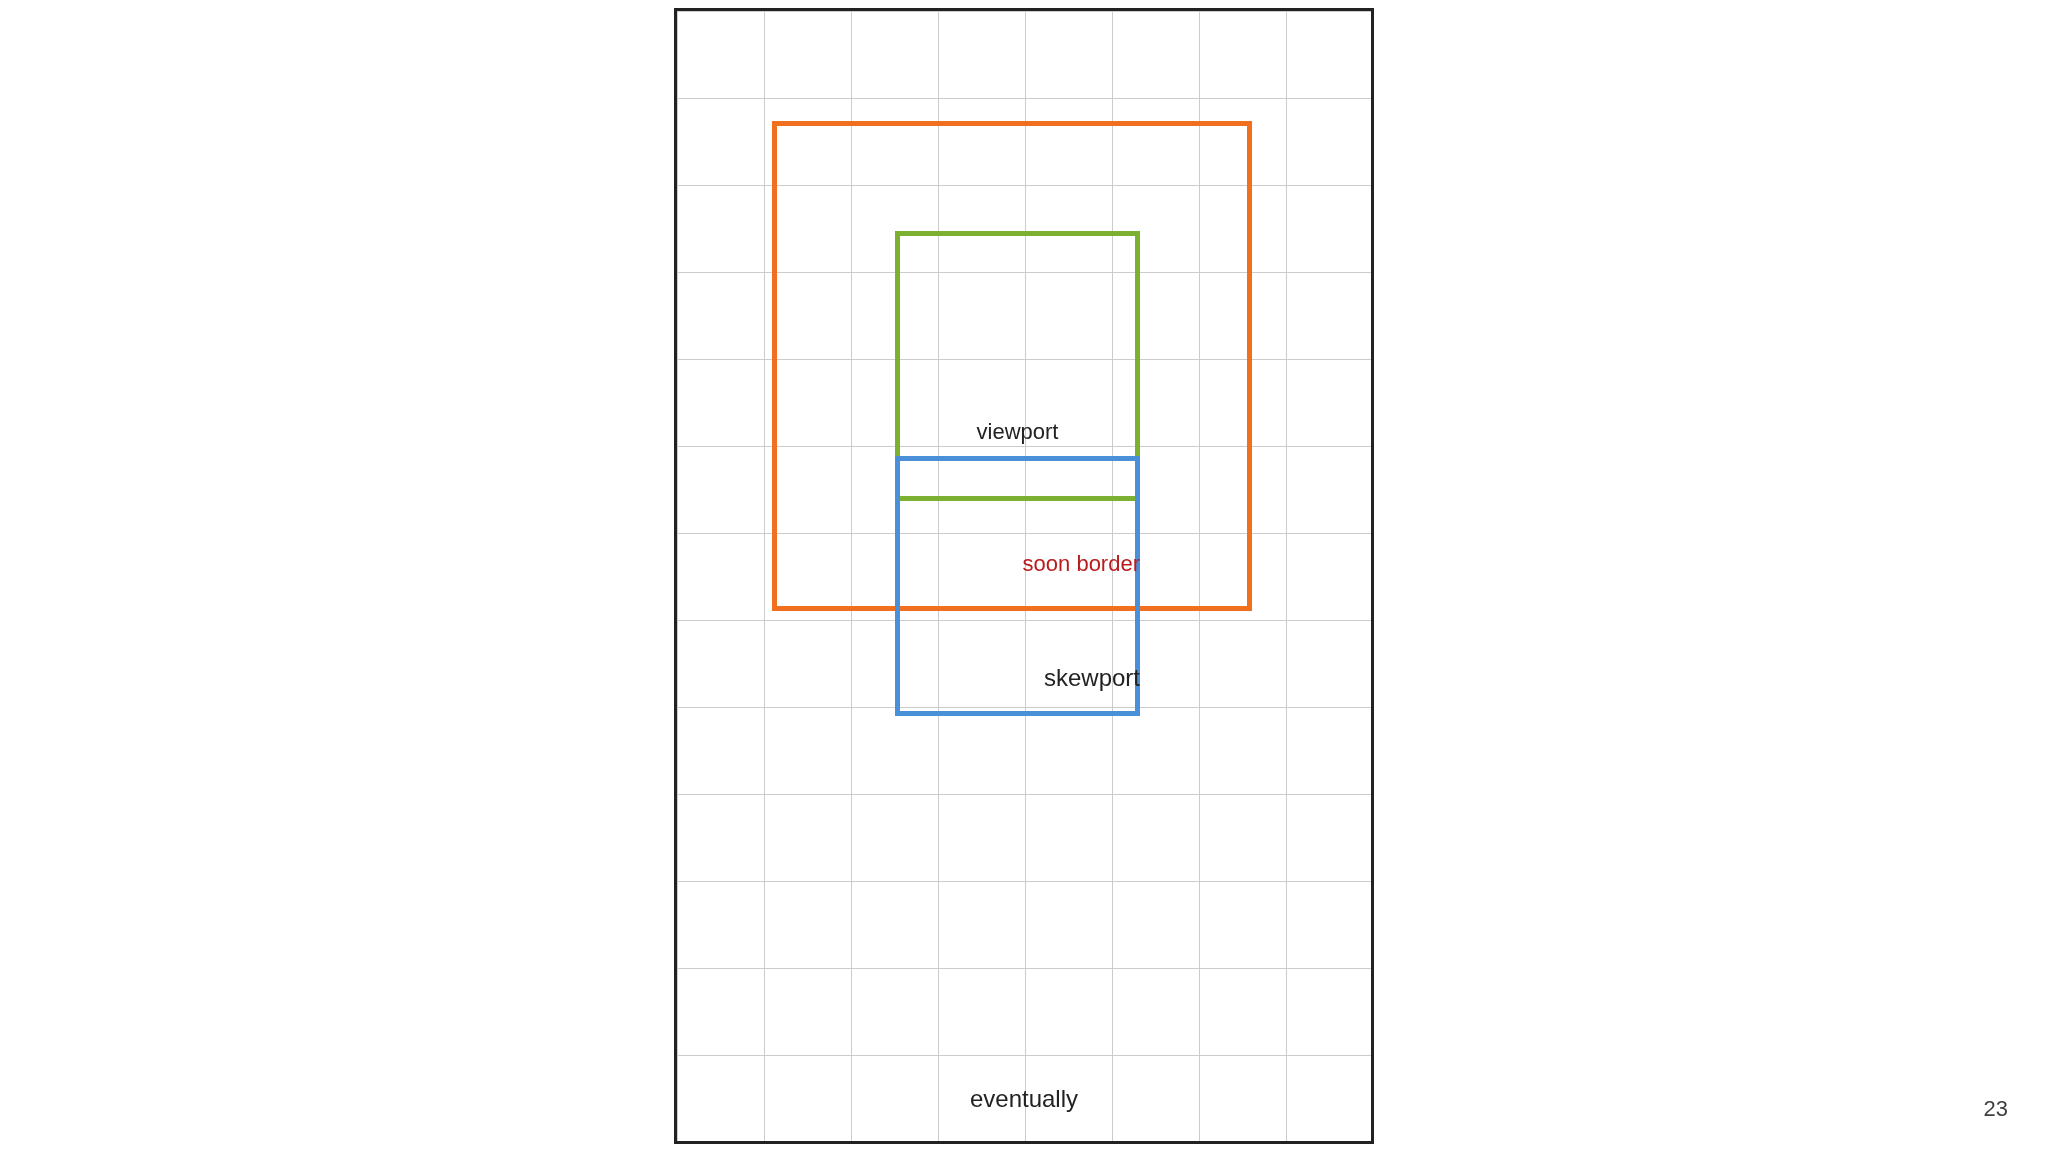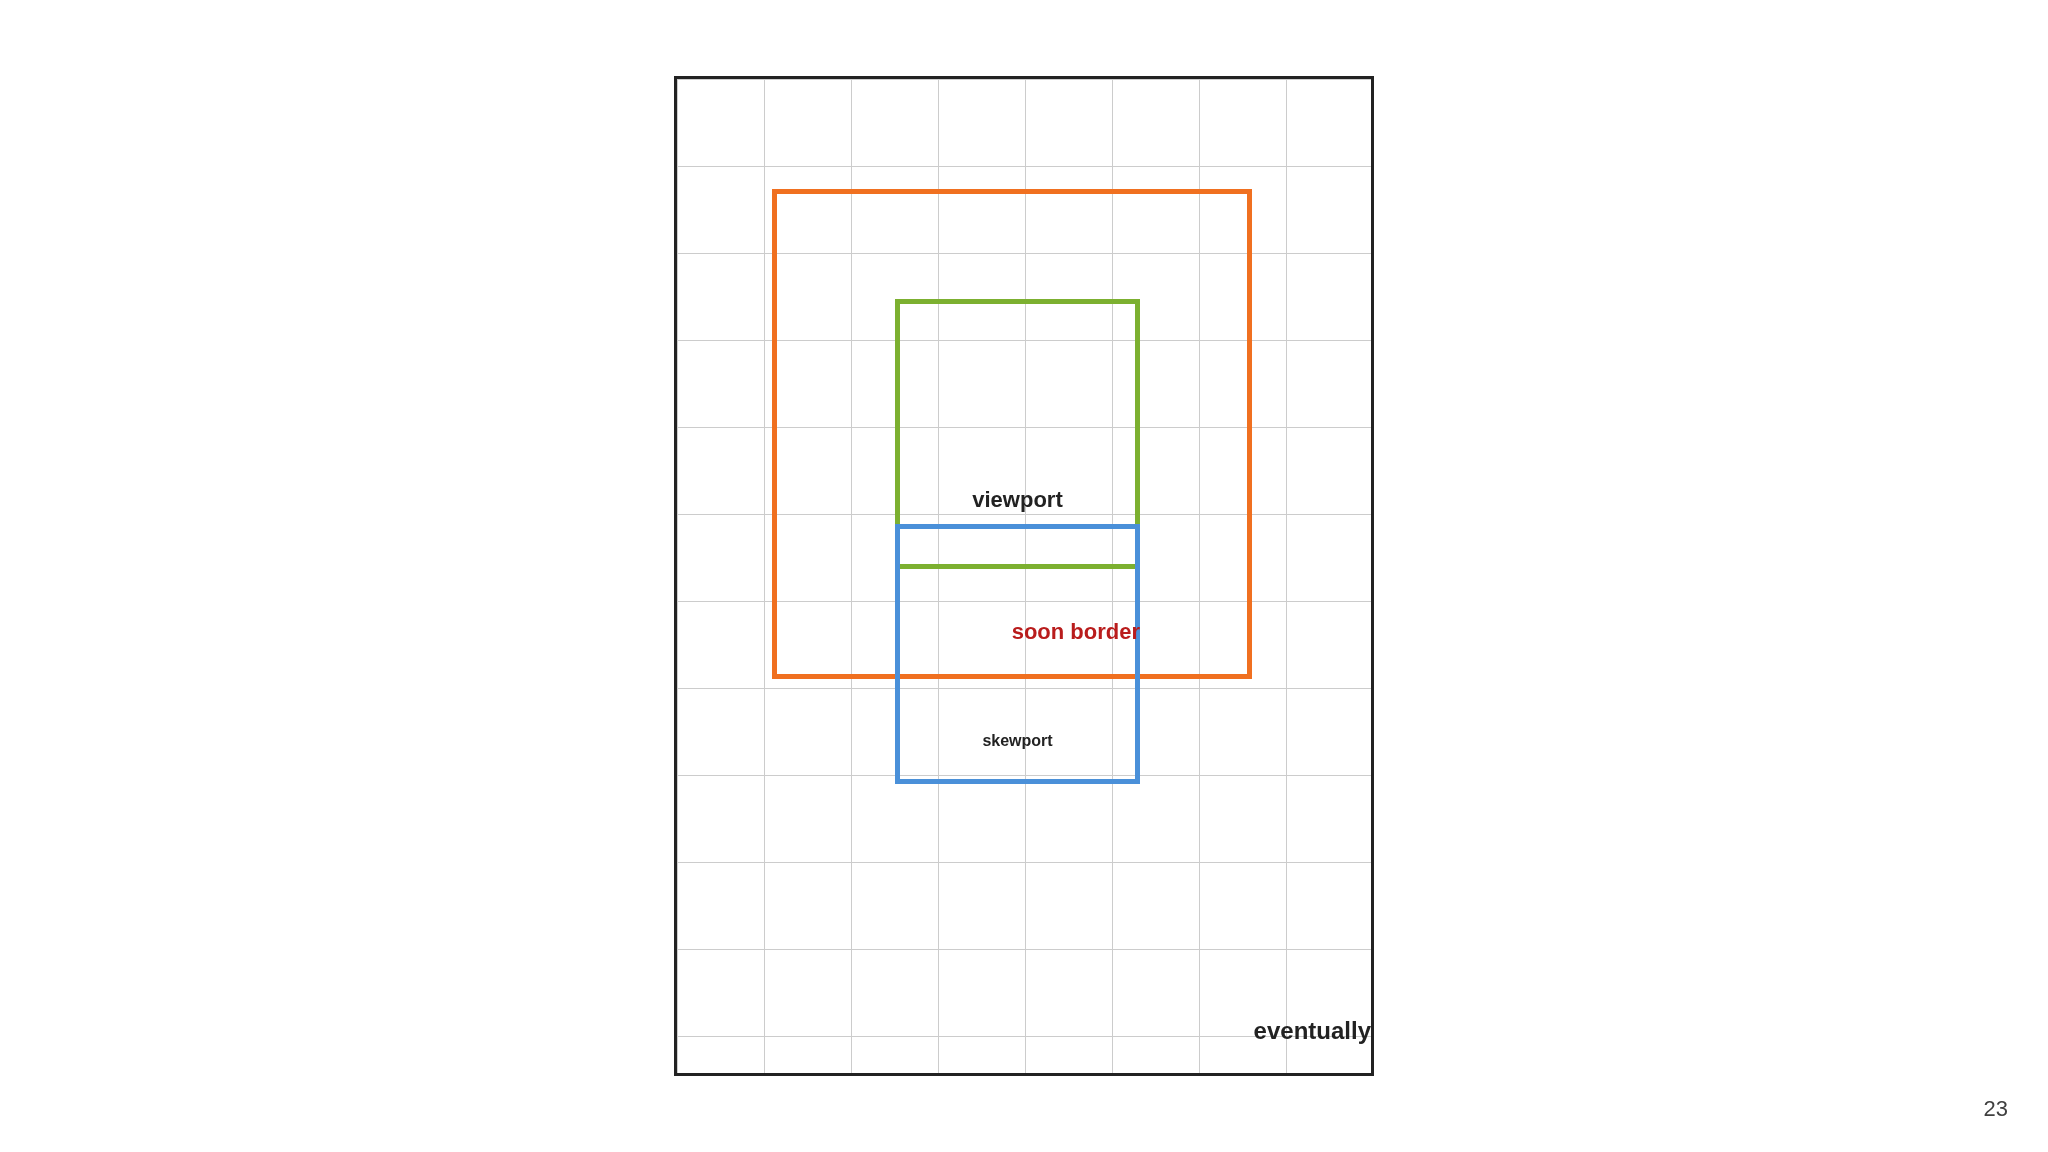--- a/index.html
+++ b/index.html
@@ -24,24 +24,23 @@
       width: 1400px;
       height: 1100px;
       position: relative;
       display: flex;
       align-items: center;
       justify-content: center;
     }
 
     .diagram-area {
       width: 700px;
-      height: 1000px;
+      height: 1136px;
       position: relative;
       border: 3px solid #222;
-      font-weight: bold;
     }
 
     
     .grid-bg {
       position: absolute;
       top: 0;
       left: 0;
       width: 100%;
       height: 100%;
       background-image:
@@ -101,31 +100,31 @@
       text-align: right;
       font-size: 22px;
       color: #b91c1c;
     }
 
     .label-skewport {
       position: absolute;
       top: 653px;
       left: 218px;
       width: 245px;
-      text-align: center;
-      font-size: 16px;
+      text-align: right;
+      font-size: 24px;
       color: #222;
     }
 
     .label-eventually {
       position: absolute;
       bottom: 28px;
       left: 0;
       width: 100%;
-      text-align: right;
+      text-align: center;
       font-size: 24px;
       color: #222;
     }
 
     .page-number {
       position: absolute;
       right: 40px;
       bottom: 30px;
       font-size: 22px;
       color: #404040;

